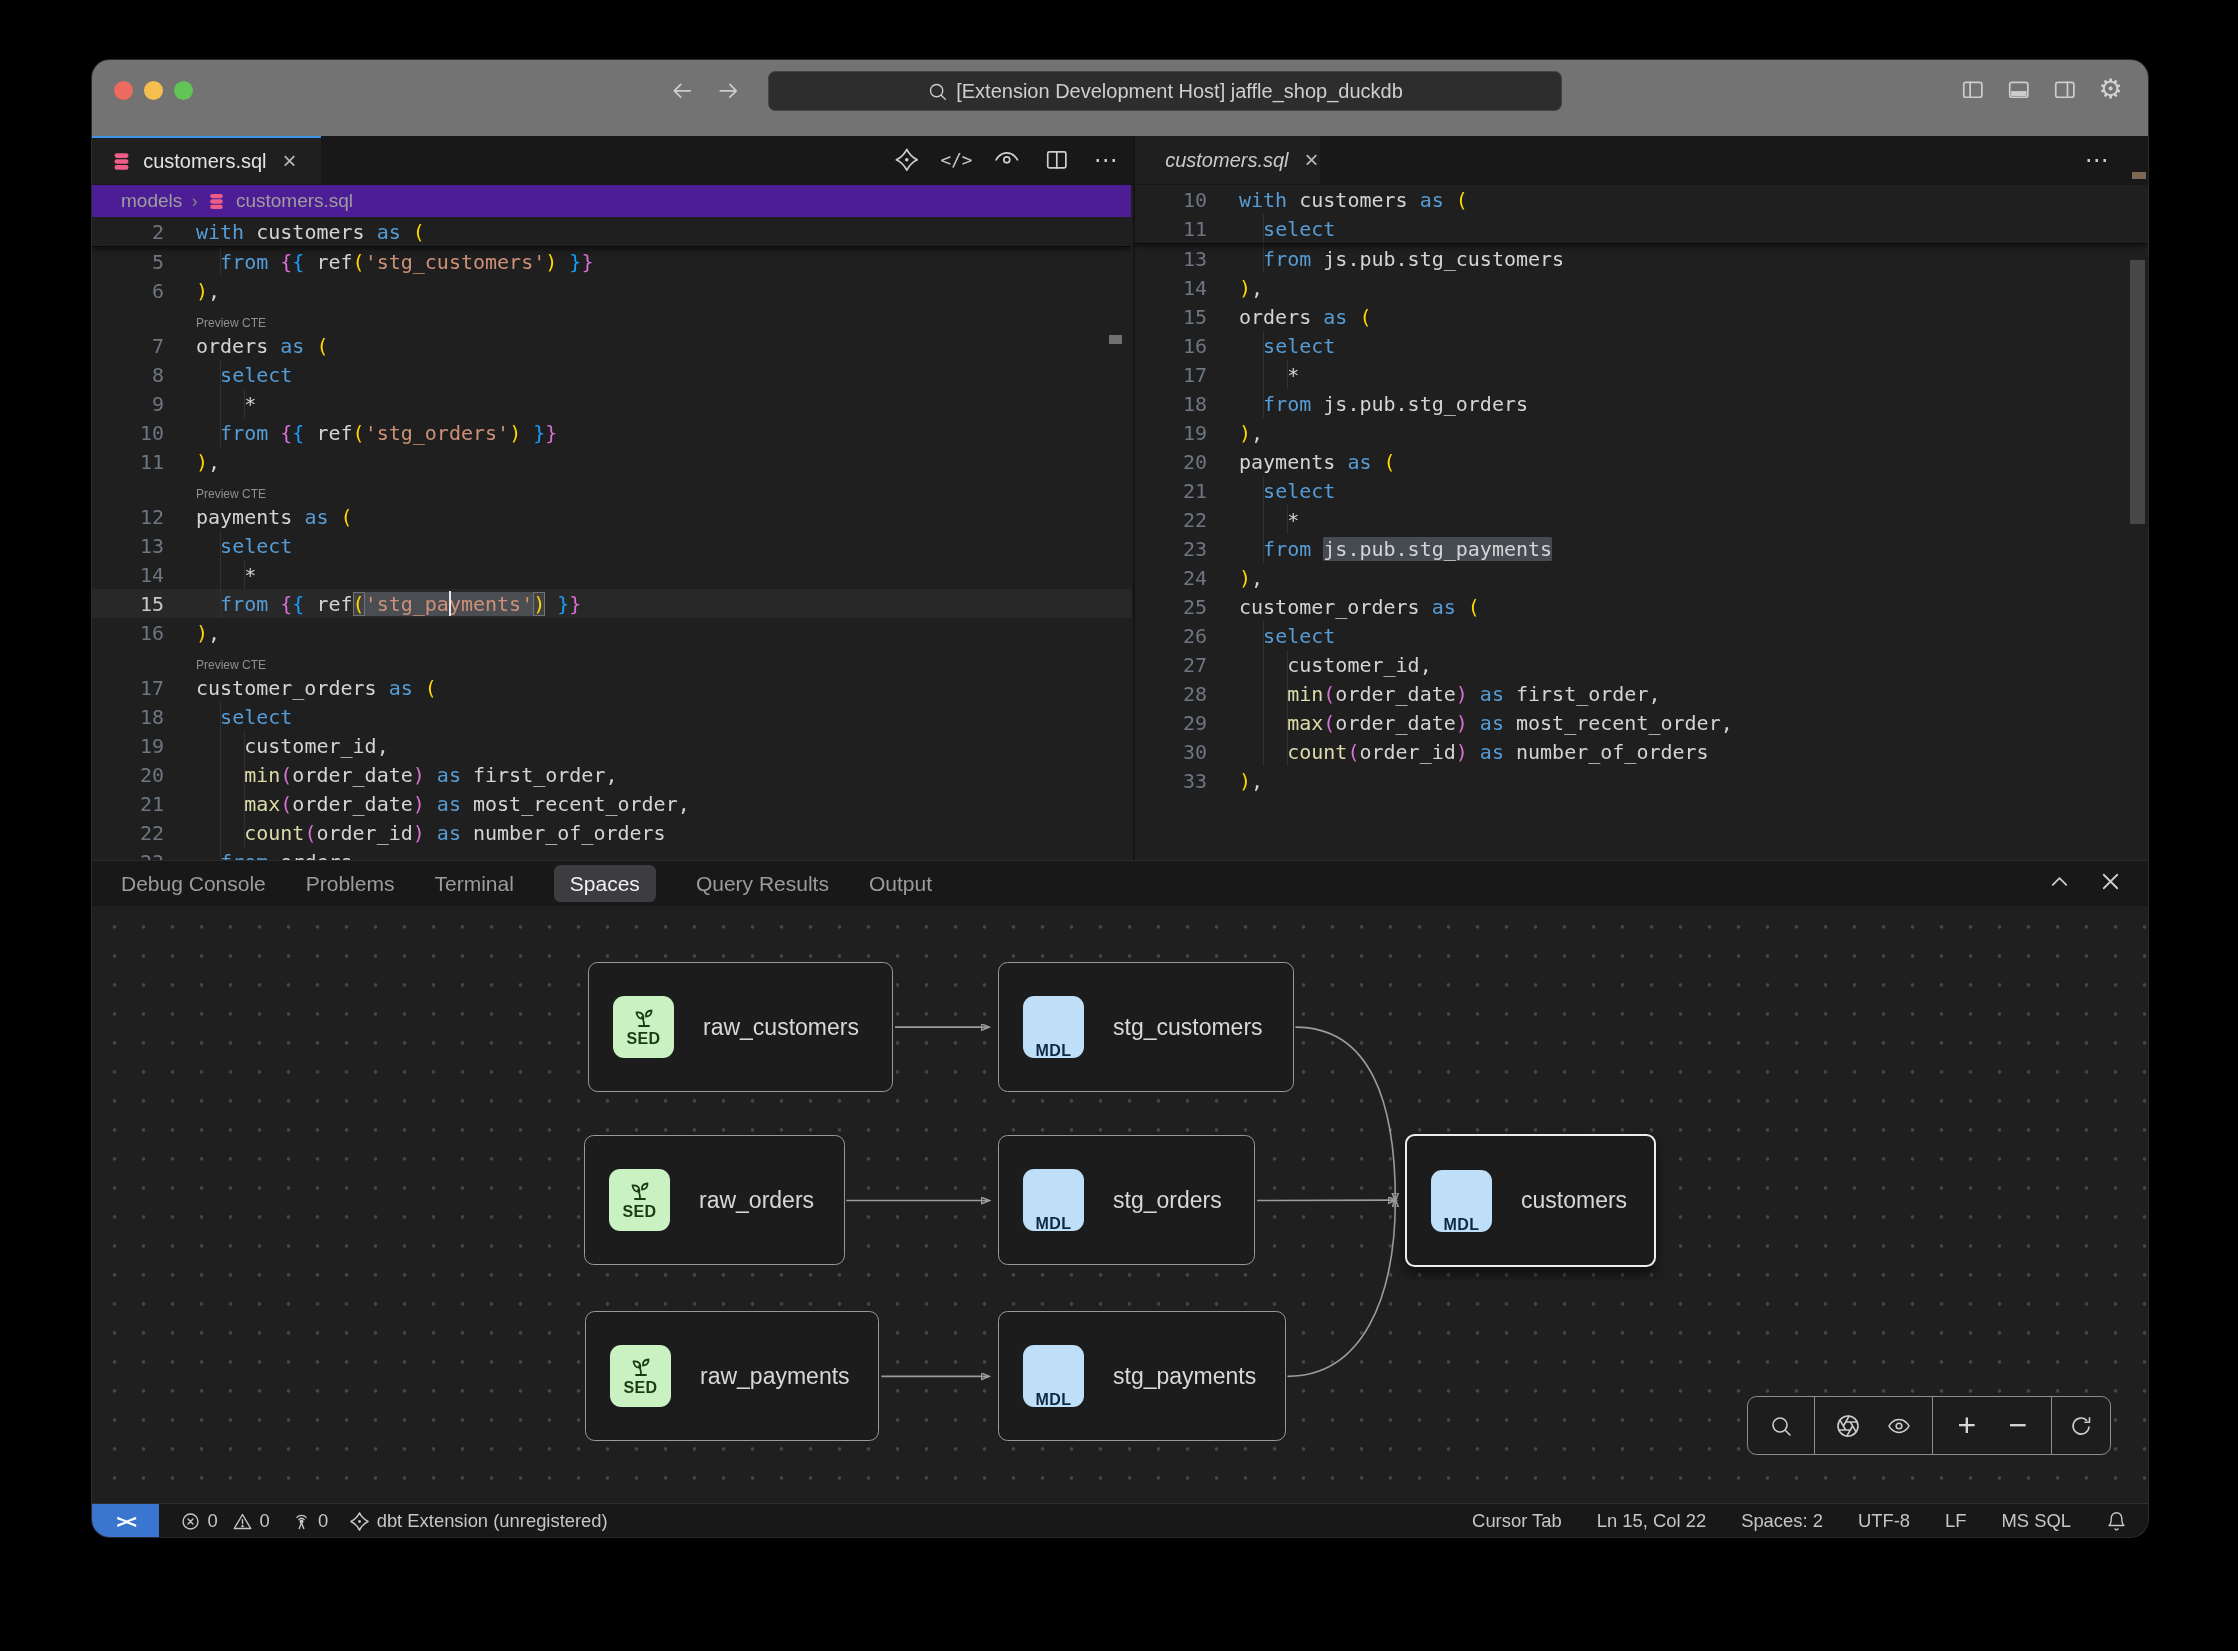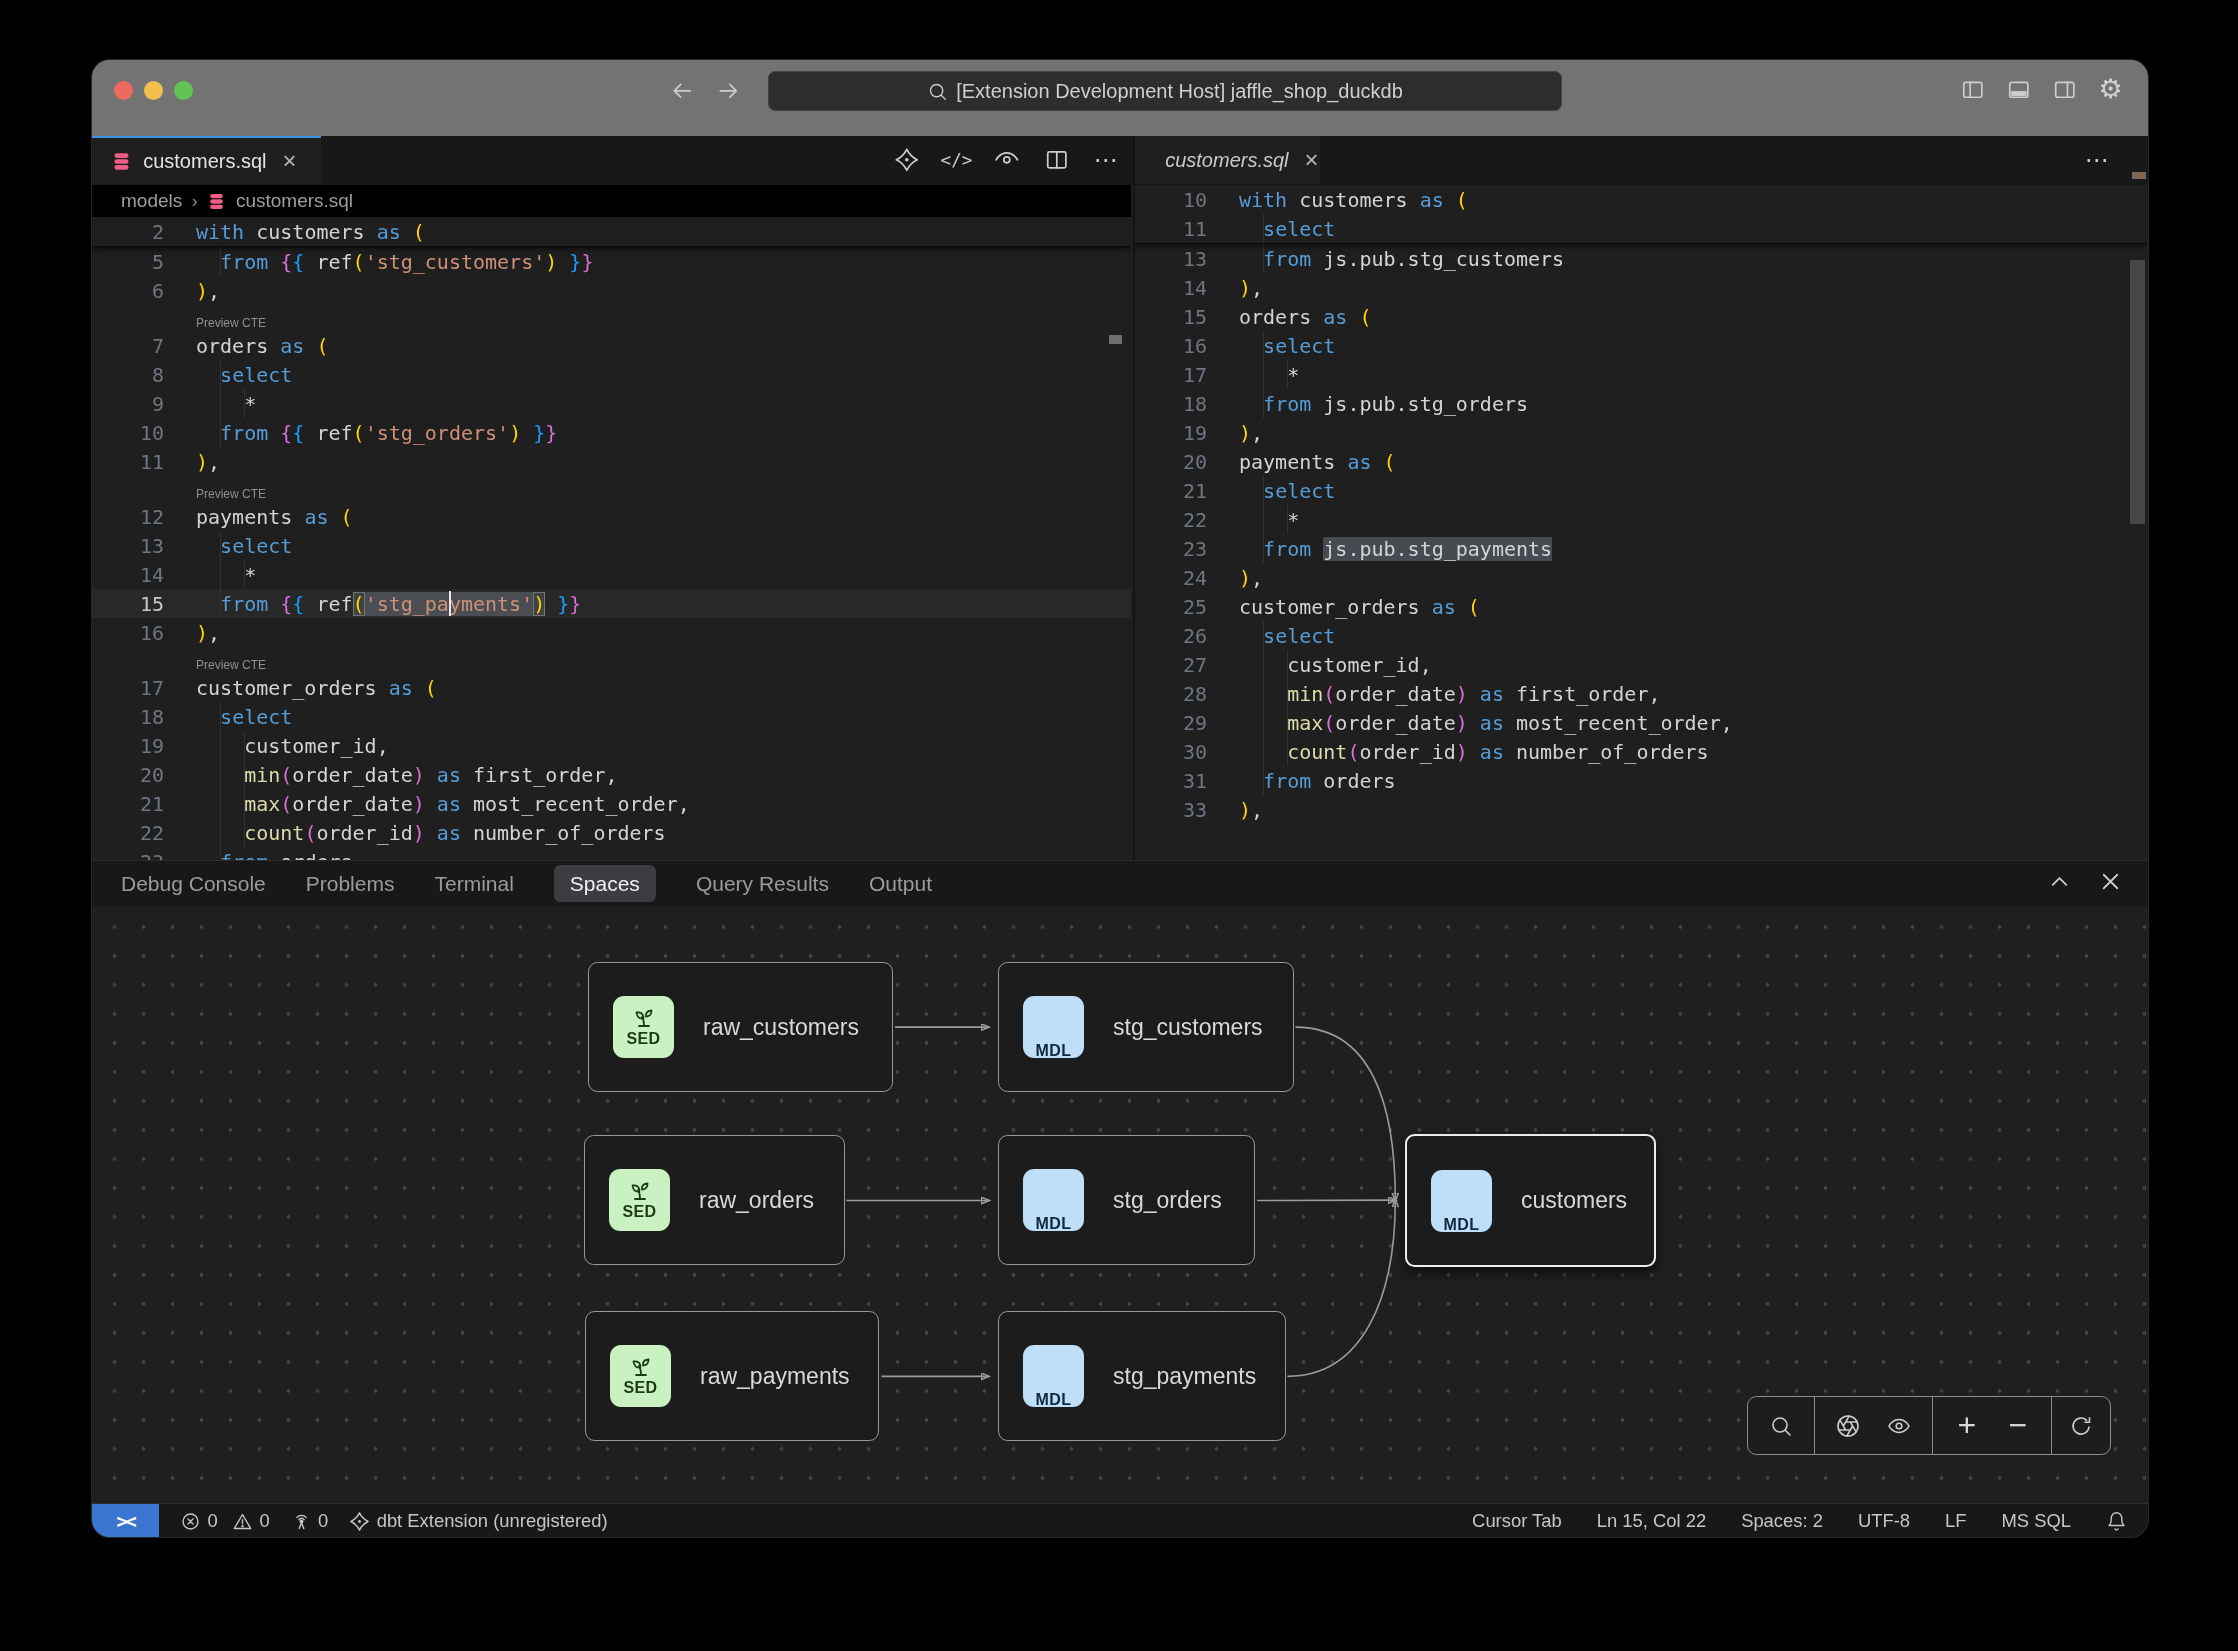--- a/index.html
+++ b/index.html
@@ -24,21 +24,21 @@
     padding:0 16px 0 19px;font-size:20px;color:#e3e3e3;box-sizing:border-box;}
   .tab.active{border-top:2.4px solid #3b94e8;}
   .tab .close{color:#b6b6b6;font-size:24px;margin-left:4.8px;}
   .tab.preview .lbl{font-style:italic;color:#c9c9c9;}
   .edactions{position:absolute;top:0;height:48px;display:flex;align-items:center;gap:21px;}
   .edactions .ic{width:29px;height:29px;display:flex;align-items:center;justify-content:center;color:#c9c9c9;}
   .codeglyph{font-family:"DejaVu Sans Mono",monospace;font-size:17.6px;color:#c9c9c9;}
   .ellipsis{font-size:24px;color:#c9c9c9;letter-spacing:1.6px;}
   .groupdivider{position:absolute;left:1041px;top:76px;width:1.6px;height:724px;background:#141414;}
   
-  .breadcrumb{position:absolute;left:0;top:125px;width:1039px;height:32px;background:#000000;
+  .breadcrumb{position:absolute;left:0;top:125px;width:1039px;height:32px;background:#4c1d95;
     display:flex;align-items:center;gap:9.6px;padding-left:29px;font-size:19px;color:#9e9e9e;box-sizing:border-box;}
   .breadcrumb .sep{font-size:17.6px;color:#8a8a8a;}
   
   .editor{position:absolute;overflow:hidden;font-family:"DejaVu Sans Mono",monospace;font-size:20px;}
   #editor-left{left:0;top:157px;width:1039px;height:643px;}
   #editor-right{left:1043px;top:125px;width:1012px;height:675px;}
   .sticky{position:relative;z-index:3;background:#1f1f1f;border-bottom:0.8px solid #0a0a0a;
     box-shadow:0 3.2px 5.6px rgba(0,0,0,.55);}
   .row{position:relative;height:29px;display:flex;align-items:center;}
   .row.cur{background:rgba(255,255,255,.045);}
@@ -414,25 +414,20 @@
           <i class="guide" style="left: 152px;"></i>
           <span class="codeline"><span class="tok pl">    </span><span class="tok fn">max</span><span class="tok b2">(</span><span class="tok id">order_date</span><span class="tok b2">)</span><span class="tok pl"> </span><span class="tok kw">as</span><span class="tok pl"> </span><span class="tok id">most_recent_order</span><span class="tok pl">,</span></span>
         </div>
         <div class="row">
           <span class="ln">30</span>
           <i class="guide" style="left: 128px;"></i>
           <i class="guide" style="left: 152px;"></i>
           <span class="codeline"><span class="tok pl">    </span><span class="tok fn">count</span><span class="tok b2">(</span><span class="tok id">order_id</span><span class="tok b2">)</span><span class="tok pl"> </span><span class="tok kw">as</span><span class="tok pl"> </span><span class="tok id">number_of_orders</span></span>
         </div>
         <div class="row">
-          <span class="ln">31</span>
-          <i class="guide" style="left: 128px;"></i>
-          <span class="codeline"><span class="tok pl">  </span><span class="tok kw">from</span><span class="tok pl"> </span><span class="tok id">orders</span></span>
-        </div>
-        <div class="row">
           <span class="ln">33</span>
           <span class="codeline"><span class="tok b1">)</span><span class="tok pl">,</span></span>
         </div>
         <div class="row"></div>
       </div>
   </div>
   <div class="ovr-marker"></div>
   <div class="scroll-deco"></div>
   <div class="scroll-right"></div>
 

